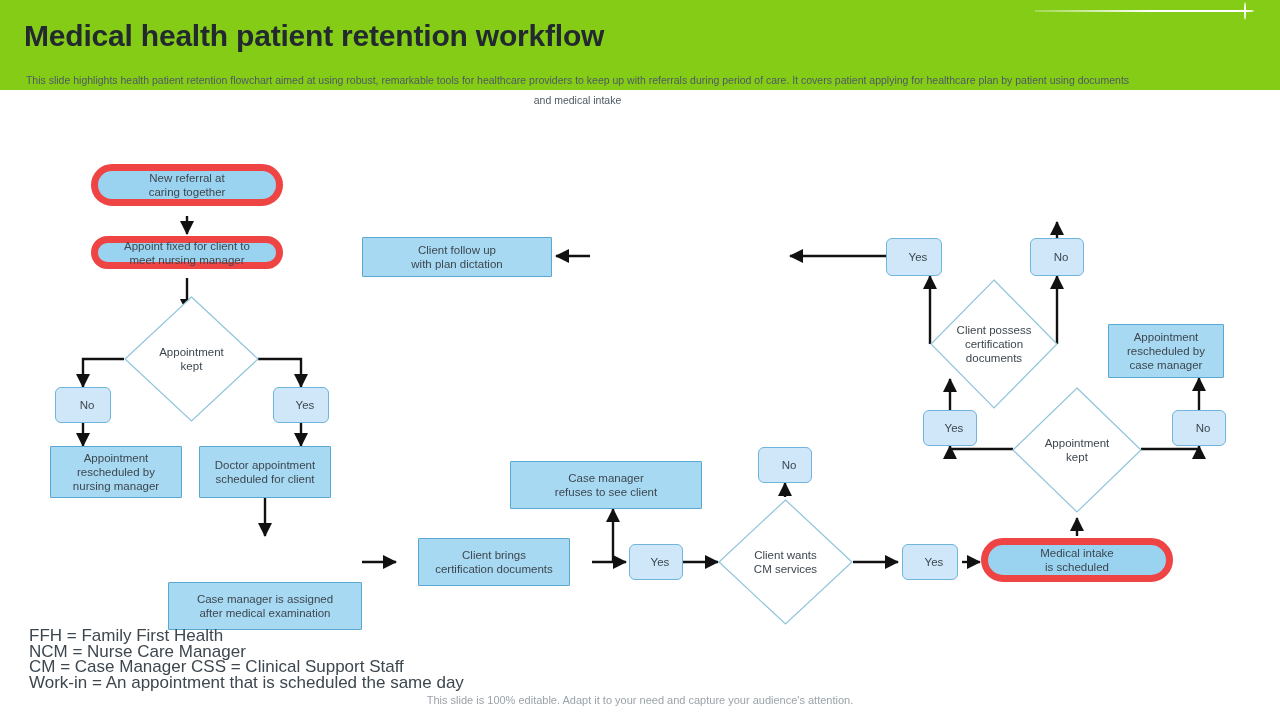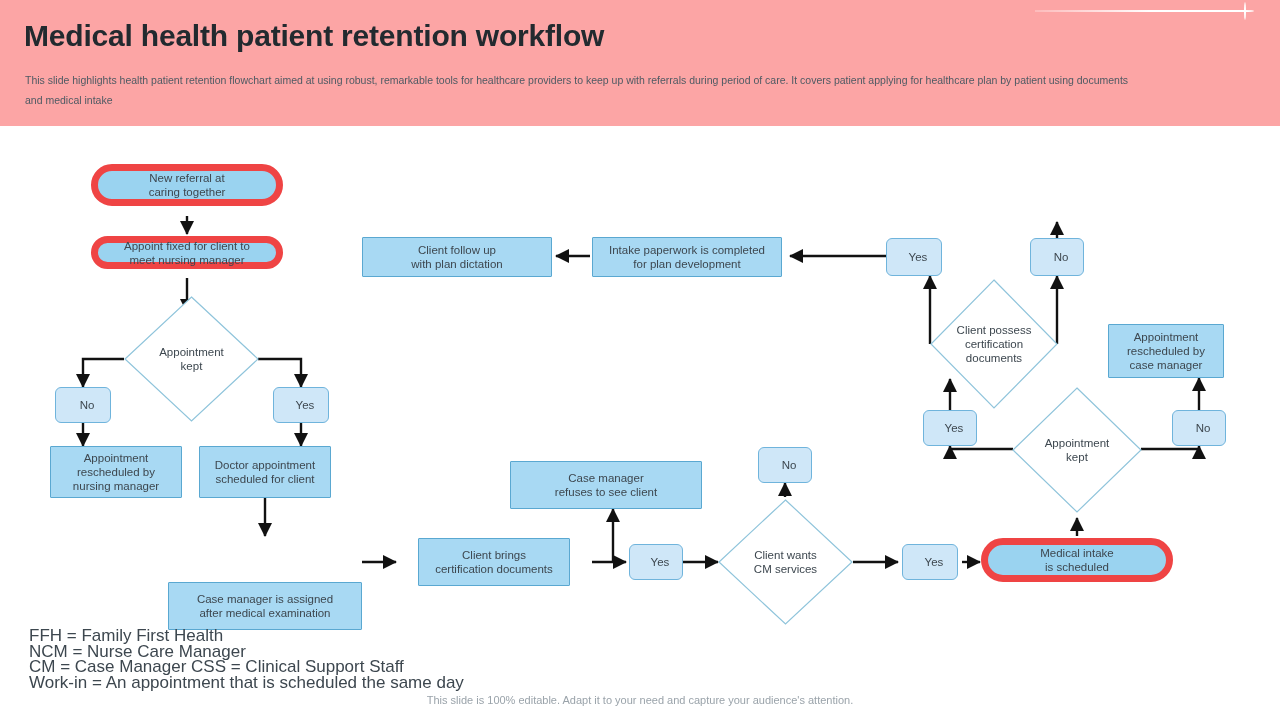--- a/index.html
+++ b/index.html
@@ -13,22 +13,23 @@
     position: relative;
     overflow: hidden;
     font-family: "Liberation Sans", sans-serif;
     color: #404a52;
   }
 
   
   #header-band {
     position: absolute;
     left: 0; top: 0;
-    width: 1280px; height: 126px;
-    background: #fca5a5;
+    width: 1280px; height: 90px;
+    background: #84cc16;
+    text-align: center;
   }
   #title {
     position: absolute;
     left: 24px; top: 19px;
     font-size: 30px;
     font-weight: bold;
     letter-spacing: -0.2px;
     color: #222a2f;
     white-space: nowrap;
   }
@@ -295,22 +296,20 @@
     <div class="diamond-label">Client possess
 certification
 documents</div>
   </div>
 
   <div class="node tag" style="left:886px; top:112px; width:56px; height:38px;">Yes</div>
 
   <div class="node tag" style="left:1030px; top:112px; width:54px; height:38px;">No</div>
 
 
-  <div class="node rect" style="left:592px; top:111px; width:190px; height:40px;">Intake paperwork is completed
-for plan development</div>
 
   <div class="node rect" style="left:362px; top:111px; width:190px; height:40px;">Client follow up
 with plan dictation</div>
 
 </div>
 
 <div id="legend">FFH = Family First Health
 NCM = Nurse Care Manager
 CM = Case Manager CSS = Clinical Support Staff
 Work-in = An appointment that is scheduled the same day</div>

